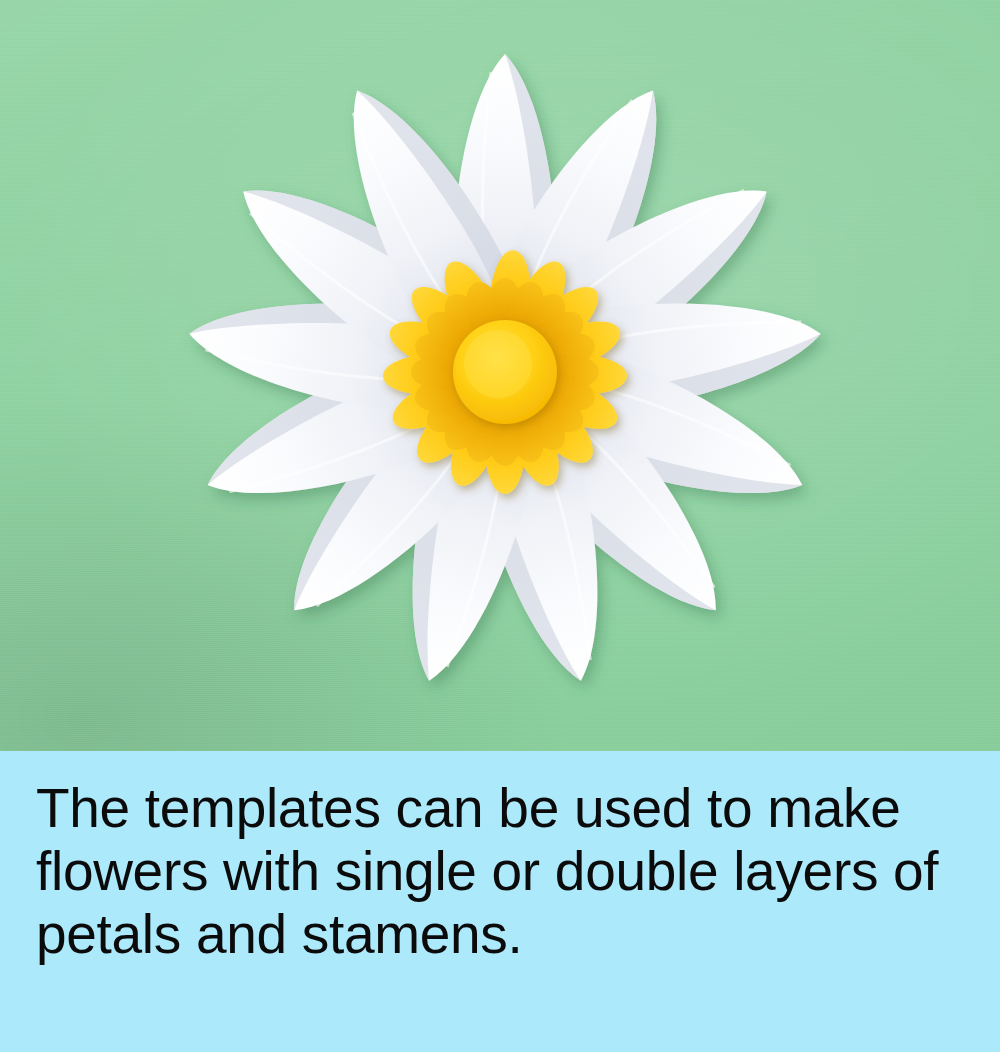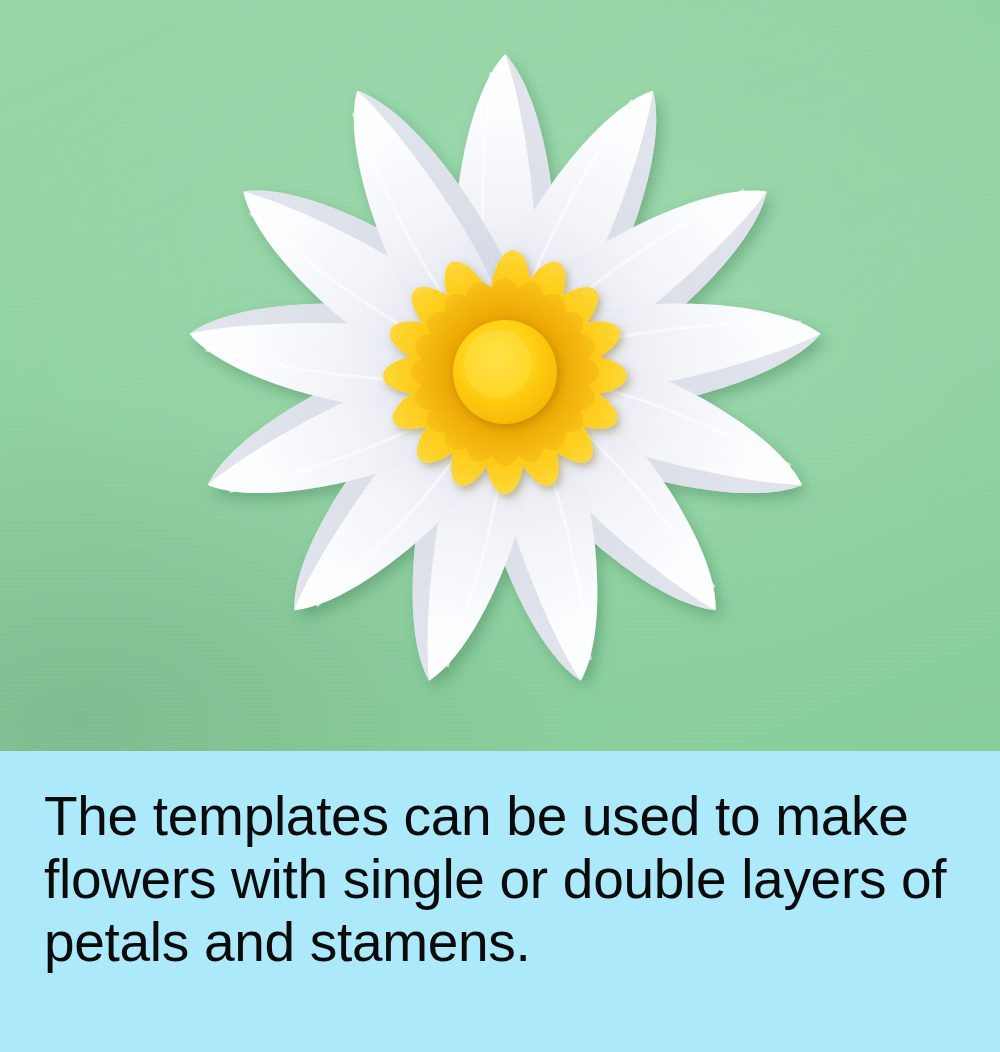--- a/index.html
+++ b/index.html
@@ -66,21 +66,21 @@
     left: 0;
     top: 751px;
     width: 1000px;
     height: 301px;
     background: #ace9fb;
     box-sizing: border-box;
     padding: 26px 34px 0 36px;
   }
 
   #caption-text {
-    margin: 8px;
+    margin: 0;
     color: #0b0b0b;
     font-family: "Liberation Sans", sans-serif;
     font-size: 55px;
     line-height: 63px;
     font-weight: 400;
     letter-spacing: -0.3px;
     white-space: pre-line;
   }
 </style>
 </head>

